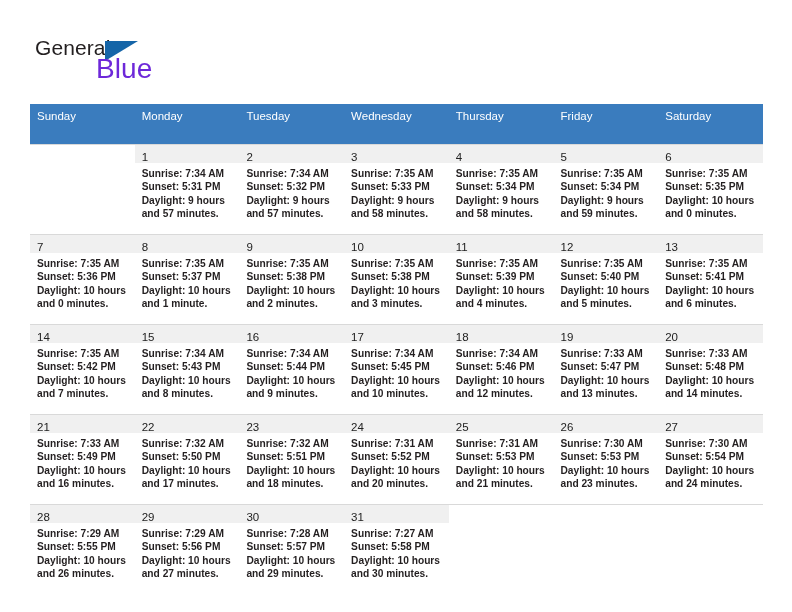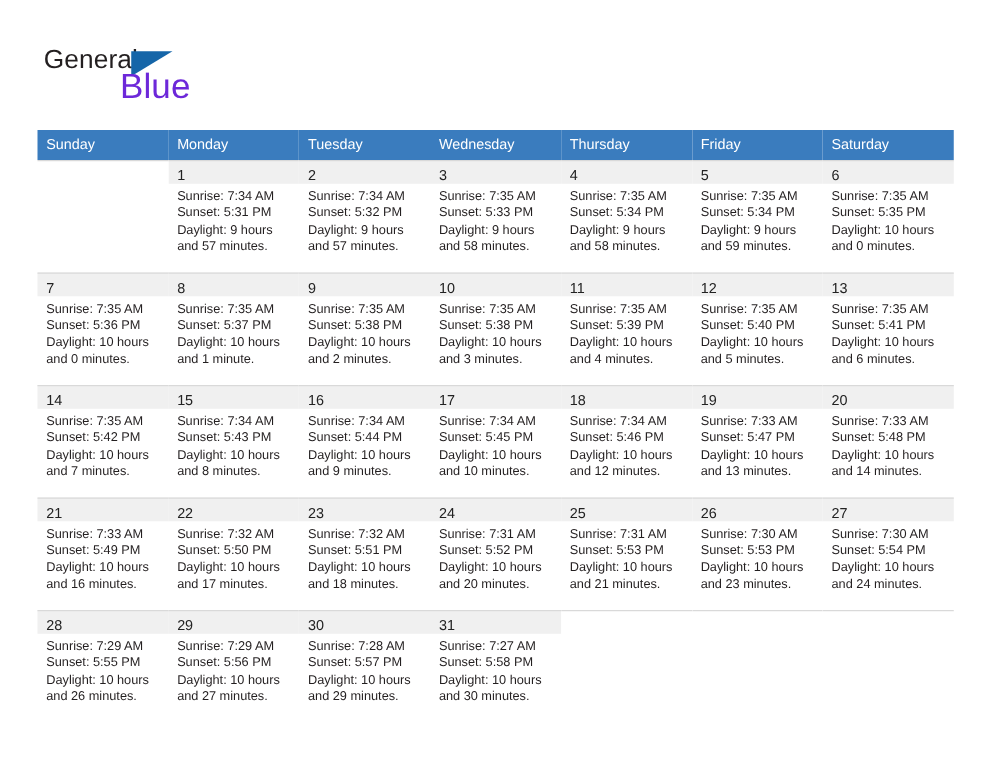--- a/index.html
+++ b/index.html
@@ -92,21 +92,21 @@
     width: 733px;
     border-collapse: collapse;
     table-layout: fixed;
   }
   .calendar th {
     background: #3a7cbe;
     color: #ffffff;
     font-size: 11.5px;
     font-weight: normal;
     text-align: left;
-    padding: 6px 0 6px 7px;
+    padding: 6px 0 22px 7px;
     height: 22px;
     border: none;
   }
   .calendar td {
     width: 104.7px;
     height: 90px;
     vertical-align: top;
     padding: 0;
     border: none;
     background: #ffffff;
@@ -131,20 +131,21 @@
   }
   .cell-empty .daynum-band {
     background: #ffffff;
     border-top: 1px solid #d9d9d9;
   }
   .cell-body {
     padding: 4px 6px 0 7px;
     font-size: 10.2px;
     line-height: 13.3px;
     color: #231f20;
+    font-weight: bold;
   }
   .cell-body div { white-space: nowrap; }
   .cell-body .wrap { white-space: normal; }
 </style>
 </head>
 <body>
 
 <div class="page">
 
   <div class="header">

